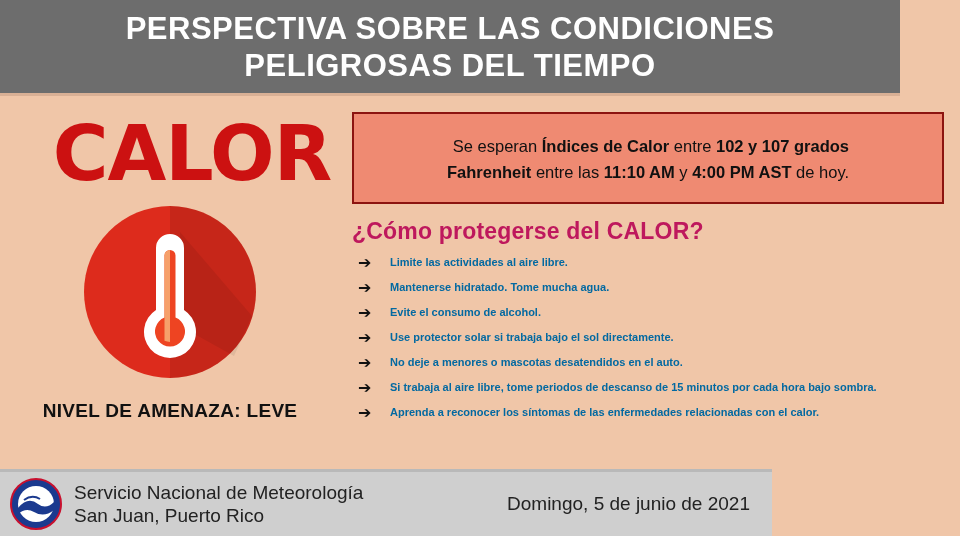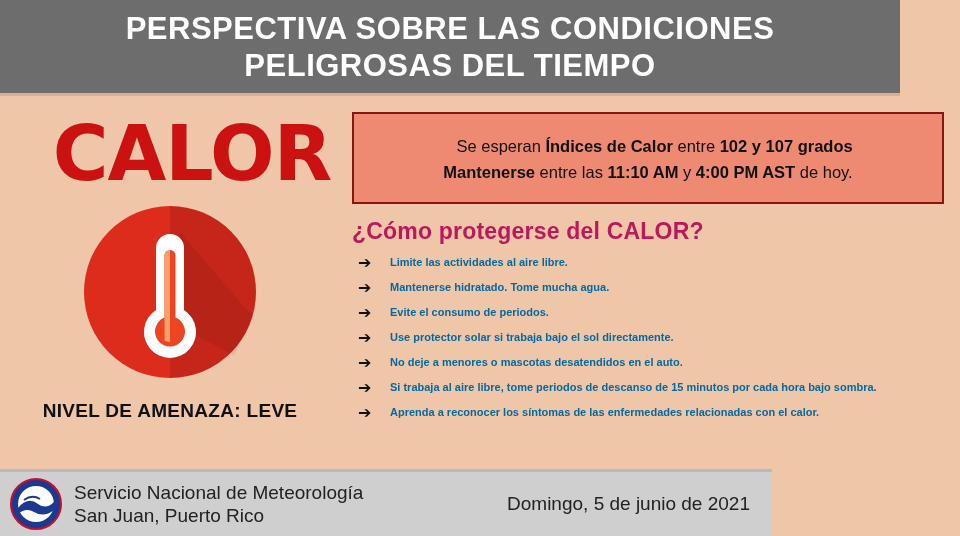--- a/index.html
+++ b/index.html
@@ -233,38 +233,38 @@
     </div>
 
     <div class="threat-level">NIVEL DE AMENAZA: LEVE</div>
   </div>
 
   <div class="right-col">
 
     <div class="alert-box">
       <div class="alert-text">
         <span>Se esperan </span><b>Índices de Calor</b><span> entre </span><b>102 y 107 grados</b><br>
-        <b>Mantenerse</b><span> entre las </span><b>11:10 AM</b><span> y </span><b>4:00 PM AST</b><span> de hoy.</span>
+        <b>Fahrenheit</b><span> entre las </span><b>11:10 AM</b><span> y </span><b>4:00 PM AST</b><span> de hoy.</span>
       </div>
     </div>
 
     <div class="howto-title">¿Cómo protegerse del CALOR?</div>
 
     <ul class="bullets">
       <li class="bullet">
         <span class="bullet-arrow">➔</span>
         <span class="bullet-text">Limite las actividades al aire libre.</span>
       </li>
       <li class="bullet">
         <span class="bullet-arrow">➔</span>
         <span class="bullet-text">Mantenerse hidratado. Tome mucha agua.</span>
       </li>
       <li class="bullet">
         <span class="bullet-arrow">➔</span>
-        <span class="bullet-text">Evite el consumo de periodos.</span>
+        <span class="bullet-text">Evite el consumo de alcohol.</span>
       </li>
       <li class="bullet">
         <span class="bullet-arrow">➔</span>
         <span class="bullet-text">Use protector solar si trabaja bajo el sol directamente.</span>
       </li>
       <li class="bullet">
         <span class="bullet-arrow">➔</span>
         <span class="bullet-text">No deje a menores o mascotas desatendidos en el auto.</span>
       </li>
       <li class="bullet">

